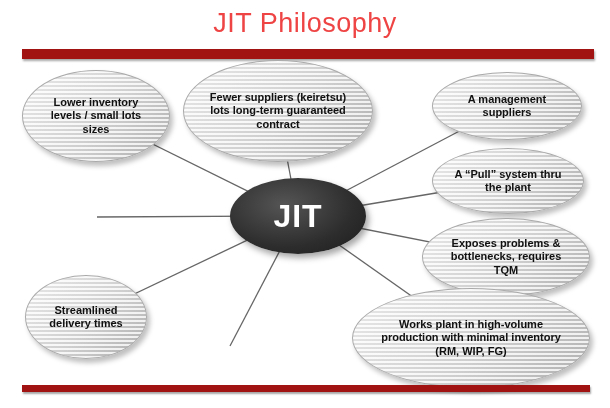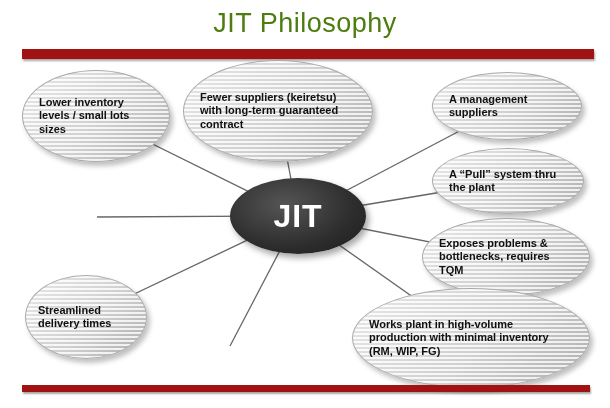--- a/index.html
+++ b/index.html
@@ -11,21 +11,21 @@
     font-family: "Liberation Sans", sans-serif;
     overflow: hidden;
   }
   .title {
     position: absolute;
     top: 8px;
     left: 0;
     width: 100%;
     text-align: center;
     font-size: 27px;
-    color: #4d7c0f;
+    color: #ef4444;
     letter-spacing: 0.5px;
   }
   .bar {
     position: absolute;
     background: #a11212;
     box-shadow: 1px 2px 2px rgba(0,0,0,0.35);
   }
   .bar-top { left: 22px; top: 49px; width: 572px; height: 10px; }
   .bar-bottom { left: 22px; top: 385px; width: 568px; height: 7px; }
   svg.connectors {
@@ -34,20 +34,21 @@
     width: 610px; height: 408px;
   }
   svg.connectors line { stroke: #666666; stroke-width: 1.3; }
   .node {
     position: absolute;
     border-radius: 50%;
     border: 1px solid #aaaaaa;
     display: flex;
     align-items: center;
     justify-content: center;
+    text-align: center;
     font-weight: bold;
     font-size: 11px;
     line-height: 1.2;
     color: #111111;
     padding: 6px 16px;
     box-sizing: border-box;
     background-image:
       repeating-linear-gradient(180deg,
         rgba(255,255,255,0.75) 0px, rgba(255,255,255,0.75) 2px,
         rgba(0,0,0,0.06) 2px, rgba(0,0,0,0.06) 4px),
@@ -98,21 +99,21 @@
     <line x1="298" y1="216" x2="230" y2="346"></line>
     <line x1="298" y1="216" x2="86" y2="317"></line>
     <line x1="298" y1="216" x2="97" y2="217"></line>
   </svg>
 
   <div class="node n-lower">
     <span>Lower inventory levels / small lots sizes</span>
   </div>
 
   <div class="node n-suppliers">
-    <span>Fewer suppliers (keiretsu) with long-term guaranteed contract</span>
+    <span>Fewer suppliers (keiretsu) lots long-term guaranteed contract</span>
   </div>
 
   <div class="node n-management">
     <span>A management suppliers</span>
   </div>
 
   <div class="node n-pull">
     <span>A “Pull” system thru the plant</span>
   </div>
 

